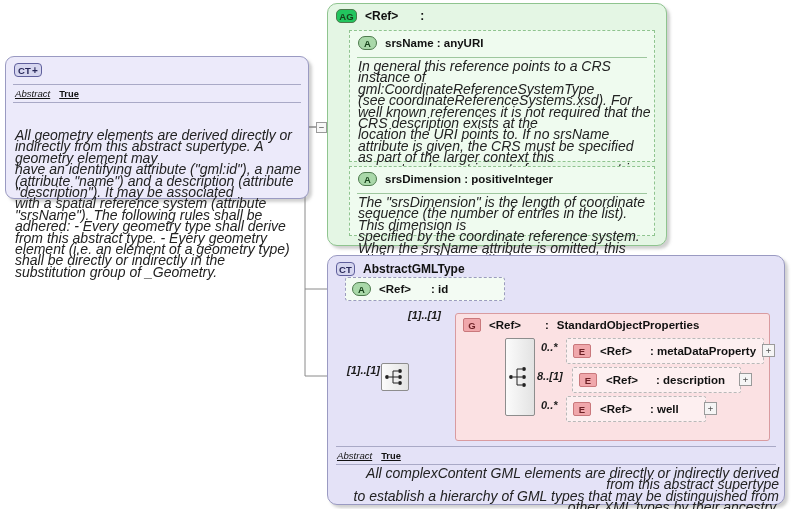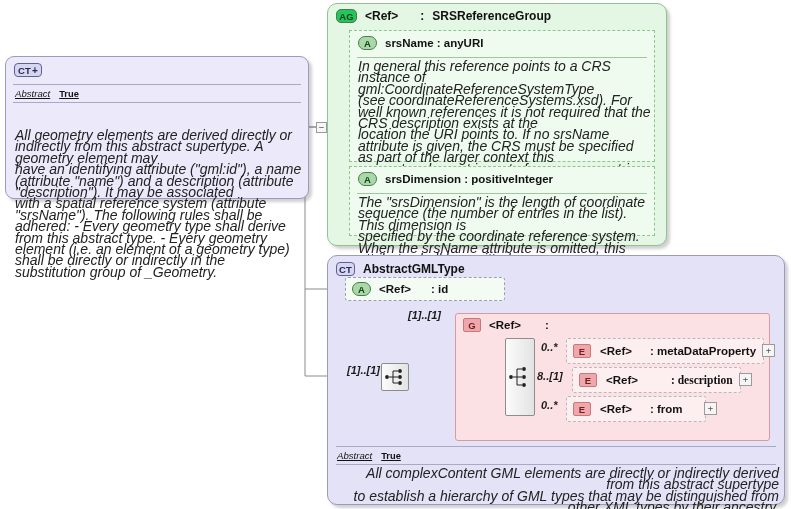--- a/index.html
+++ b/index.html
@@ -206,21 +206,20 @@
 with a spatial reference system (attribute "srsName"). The following rules shall be adhered: - Every geometry type shall derive
 from this abstract type. - Every geometry element (i.e. an element of a geometry type) shall be directly or indirectly in the
 substitution group of _Geometry.</div>
   </div>
 
   <div class="box shadow" id="srsGroup">
     <div class="title-row" id="srsGroupHead">
       <span class="badge badge-ag">AG</span>
       <span class="title-txt">&lt;Ref&gt;</span>
       <span class="title-txt" style="margin-left:14px;">:</span>
-      <span class="title-txt">SRSReferenceGroup</span>
     </div>
 
     <div class="box" id="srsNameBox">
       <div class="title-row" id="srsNameHead">
         <span class="badge badge-a">A</span>
         <span class="title-txt-sm">srsName : anyURI</span>
       </div>
       <div id="srsNameHr"></div>
       <div class="doc" id="srsNameDoc">In general this reference points to a CRS instance of gml:CoordinateReferenceSystemType
 (see coordinateReferenceSystems.xsd). For well known references it is not required that the CRS description exists at the
@@ -277,20 +276,21 @@
       <circle cx="18" cy="13" r="1.9" fill="#222"></circle>
       <circle cx="18" cy="19" r="1.9" fill="#222"></circle>
     </svg>
   </div>
 
   <div class="box" id="sopGroup">
     <div class="title-row" id="sopHead">
       <span class="badge badge-g">G</span>
       <span class="title-txt-sm">&lt;Ref&gt;</span>
       <span class="title-txt-sm" style="margin-left:16px;">:</span>
+      <span class="title-txt-sm">StandardObjectProperties</span>
     </div>
   </div>
 
   <div class="card" style="left:408px;top:309px;">[1]..[1]</div>
 
   <div class="seqbox" style="left:505px;top:338px;width:28px;height:76px;">
     <svg width="28" height="76" viewBox="0 0 28 76">
       <circle cx="5" cy="38" r="1.9" fill="#222"></circle>
       <line x1="7" y1="38" x2="11" y2="38" stroke="#222" stroke-width="1"></line>
       <line x1="11" y1="30" x2="11" y2="46" stroke="#222" stroke-width="1"></line>
@@ -313,32 +313,32 @@
   </div>
   <div class="plusbtn" style="left:762px;top:344px;">
     <span>+</span>
   </div>
 
   <div class="card" style="left:537px;top:370px;">8..[1]</div>
   <div class="elemRow" style="left:572px;top:367px;width:167px;">
     <div class="elemInner">
       <span class="badge badge-e">E</span>
       <span class="title-txt-sm">&lt;Ref&gt;</span>
-      <span class="title-txt-sm" style="margin-left:24px;font-family:Liberation Serif, serif;">: description</span>
+      <span class="title-txt-sm" style="margin-left:9px;">: description</span>
     </div>
   </div>
   <div class="plusbtn" style="left:739px;top:373px;">
     <span>+</span>
   </div>
 
   <div class="card" style="left:541px;top:399px;">0..*</div>
   <div class="elemRow" style="left:566px;top:396px;width:138px;">
     <div class="elemInner">
       <span class="badge badge-e">E</span>
       <span class="title-txt-sm">&lt;Ref&gt;</span>
-      <span class="title-txt-sm" style="margin-left:9px;">: from</span>
+      <span class="title-txt-sm" style="margin-left:9px;">: well</span>
     </div>
   </div>
   <div class="plusbtn" style="left:704px;top:402px;">
     <span>+</span>
   </div>
 
 </div>
 
 </body></html>

